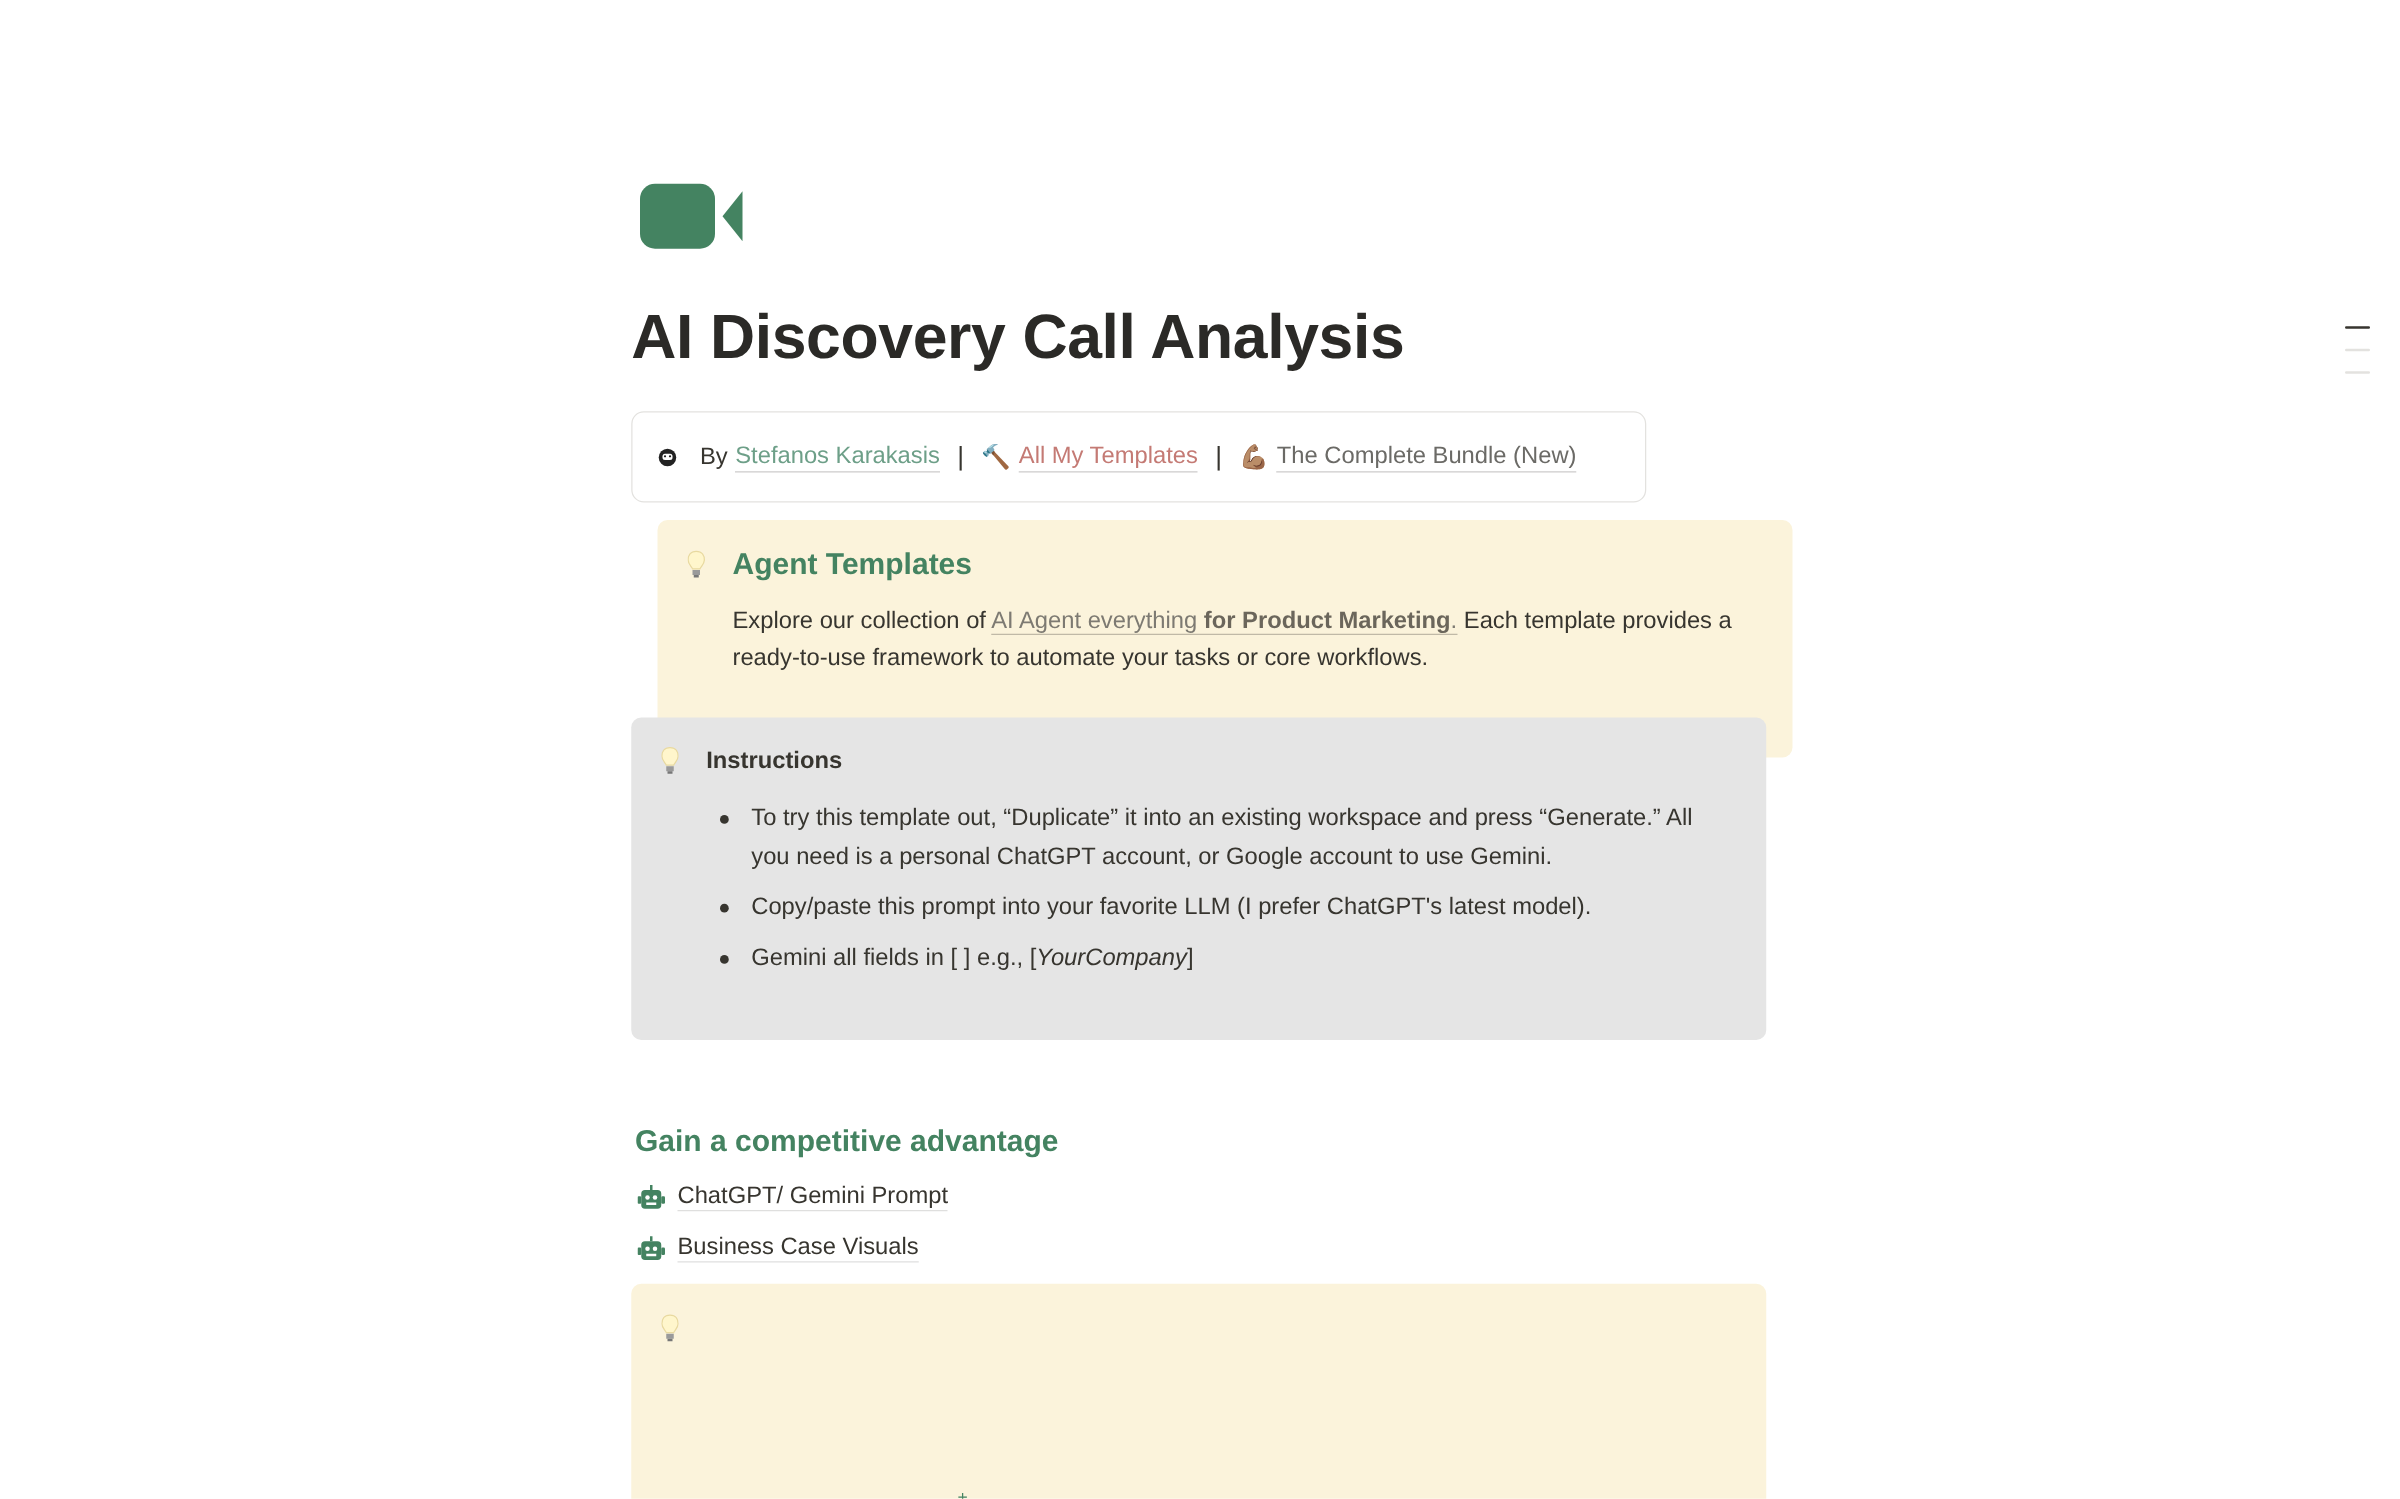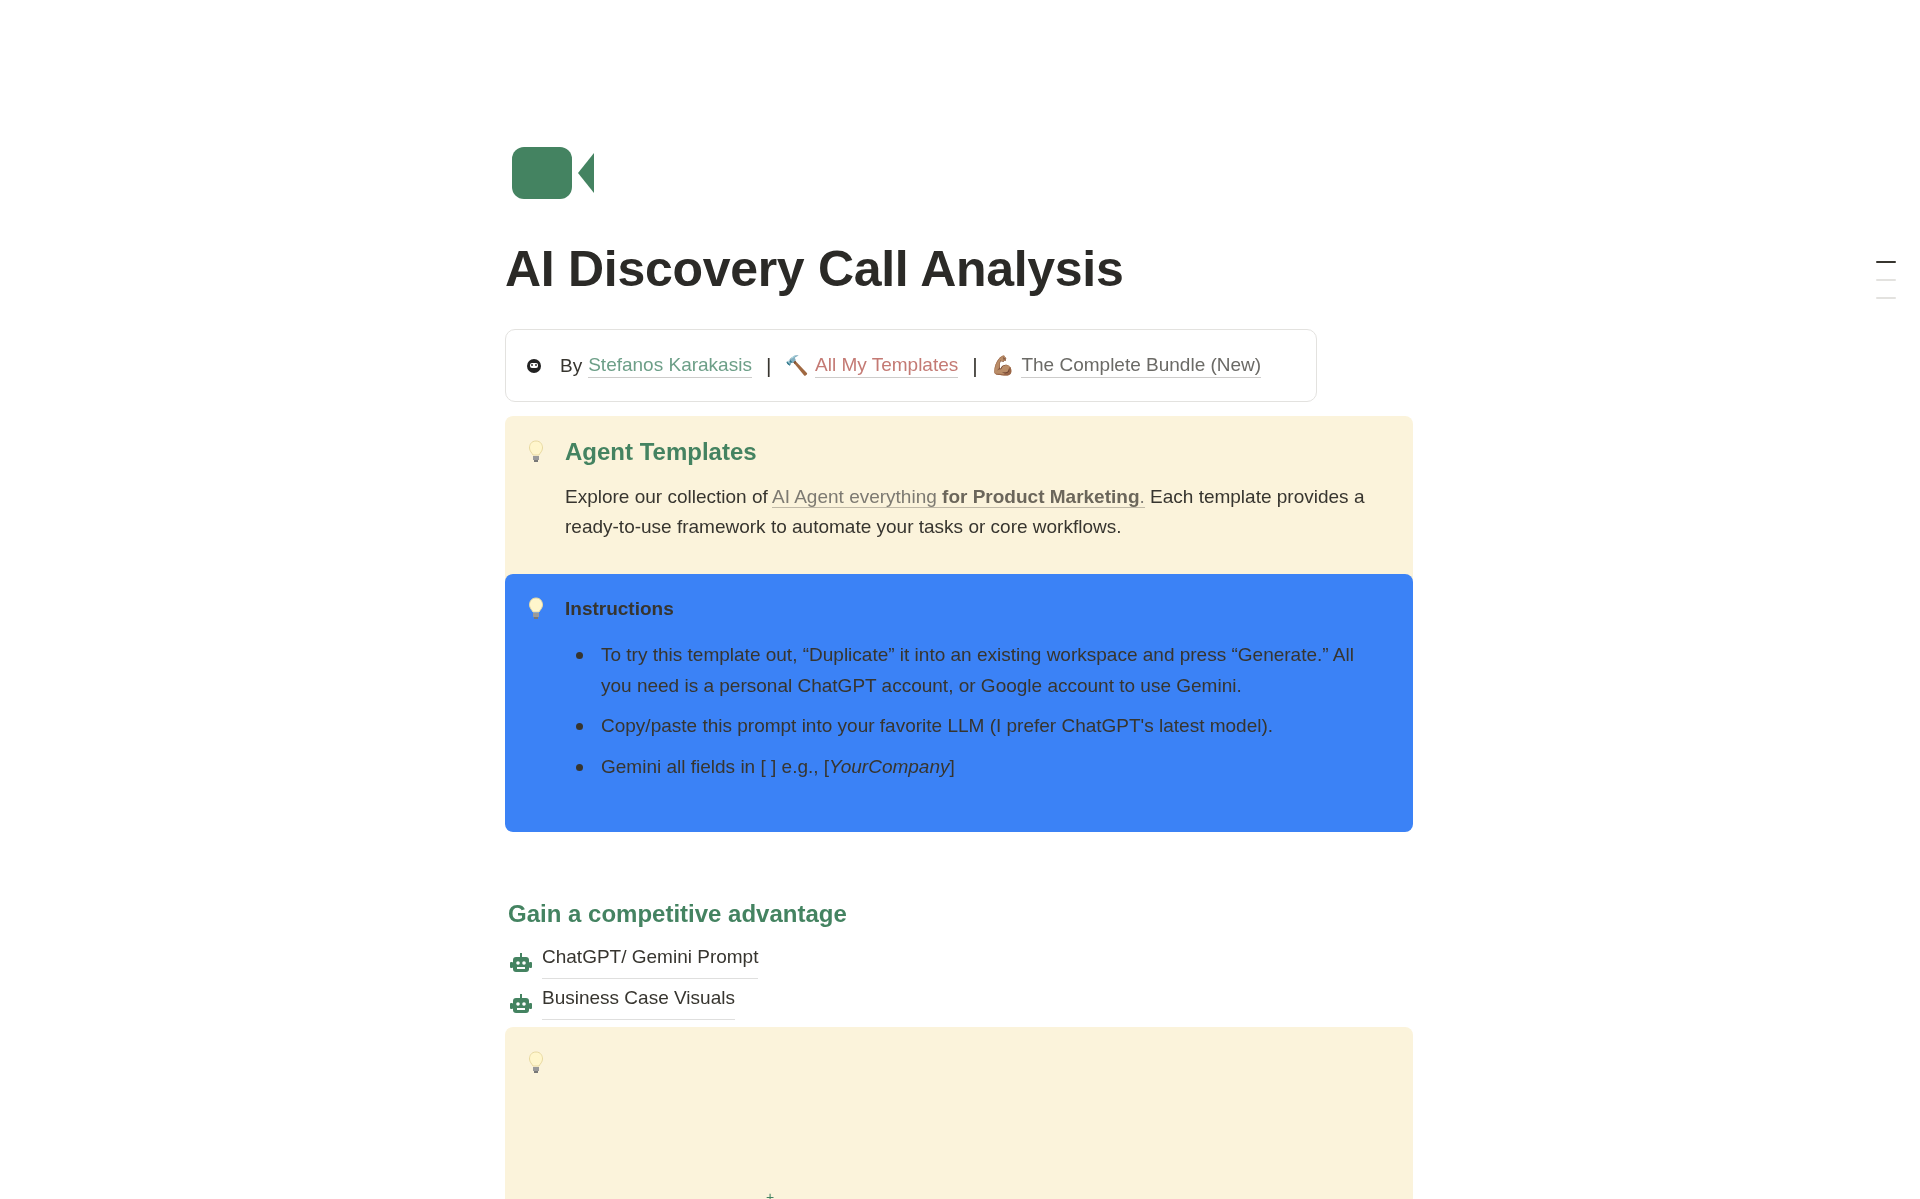--- a/index.html
+++ b/index.html
@@ -14,34 +14,34 @@
             padding-left:20px; font-size:19px; }
   .byline .face { width:16px; height:18px; margin-right:18px; }
   .byline a { text-decoration:none; border-bottom:1.5px solid rgba(55,53,47,0.25); padding-bottom:1px; }
   .lnk-green { color:#6d9f88; }
   .lnk-red { color:#c47a74; }
   .lnk-grey { color:#6b6a66; }
   .sep { margin:0 14px; color:#37352f; font-size:21px; }
   .emo { margin-right:6px; font-size:19px; }
   .callout { position:absolute; left:0; width:908px; box-sizing:border-box; border-radius:8px; }
   .callout.yellow { background:#fbf3db; }
-  .callout.grey { background:#3b82f6; }
+  .callout.grey { background:#e5e5e5; }
   .bulb { position:absolute; left:24px; width:14px; height:24px; }
   .c-head { position:absolute; left:60px; font-size:24px; font-weight:700; color:#448361; }
   .c-head.dark { color:#37352f; font-size:19px; }
   .c-body { position:absolute; left:60px; right:40px; font-size:19px; line-height:30px; color:#37352f; }
   .c-body a { color:#7d7a72; text-decoration:none; border-bottom:1.5px solid rgba(55,53,47,0.3); }
   .c-body b { color:#6b665b; }
   ul.blist { position:absolute; left:60px; right:30px; margin:0; padding:0; list-style:none; }
   ul.blist li { position:relative; padding-left:36px; font-size:19px; line-height:30.5px; margin-bottom:10px; color:#37352f; }
   ul.blist li::before { content:""; position:absolute; left:11px; top:12px; width:7px; height:7px; border-radius:50%; background:#37352f; }
   .h2 { position:absolute; left:3px; top:900px; font-size:24px; font-weight:700; color:#448361; margin:0; }
   .pagelink { position:absolute; left:5px; display:flex; align-items:center; font-size:19px; color:#37352f; }
   .pagelink .robot { width:22px; height:22px; margin-right:10px; }
-  .pagelink span.t { border-bottom:1.5px solid rgba(55,53,47,0.16); padding-bottom:10px; }
+  .pagelink span.t { border-bottom:1.5px solid rgba(55,53,47,0.16); padding-bottom:0; }
   .toc { position:absolute; left:1876px; top:261px; }
   .toc div { width:20px; height:2px; margin-bottom:16px; border-radius:1px; }
   .plus { position:absolute; left:766px; top:1193px; color:#448361; font-size:14px; line-height:8px; }
 </style>
 </head>
 <body>
 
 <div class="page">
 
   <svg class="page-icon" viewBox="0 0 90 56">
@@ -61,21 +61,21 @@
     <span style="margin-right:6px;">By</span>
     <a class="lnk-green">Stefanos Karakasis</a>
     <span class="sep">|</span>
     <span class="emo">🔨</span>
     <a class="lnk-red">All My Templates</a>
     <span class="sep">|</span>
     <span class="emo">💪🏽</span>
     <a class="lnk-grey">The Complete Bundle (New)</a>
   </div>
 
-  <div class="callout yellow" style="top:416px; height:190px;">
+  <div class="callout yellow" style="top:416px; height:190px;margin-left:21px;">
     <svg class="bulb" style="top:24px;" viewBox="0 0 14 24">
       <path d="M7 1 C2 1 0.5 5 0.5 8 C0.5 11 3 13 4 15 L10 15 C11 13 13.5 11 13.5 8 C13.5 5 12 1 7 1 Z" fill="#fff6cc" stroke="#e8d9a0" stroke-width="1"></path>
       <rect x="4" y="16" width="6" height="4" fill="#9a9a9a"></rect>
       <rect x="5" y="20" width="4" height="2" fill="#777"></rect>
     </svg>
     <div class="c-head" style="top:22px;">Agent Templates</div>
     <div class="c-body" style="top:66px;"><span>Explore our collection of </span><a><span>AI Agent everything </span><b>for Product Marketing</b><span>.</span></a><span> Each template provides a ready-to-use framework to automate your tasks or core workflows.</span></div>
   </div>
 
   <div class="callout grey" style="top:574px; height:258px;">

